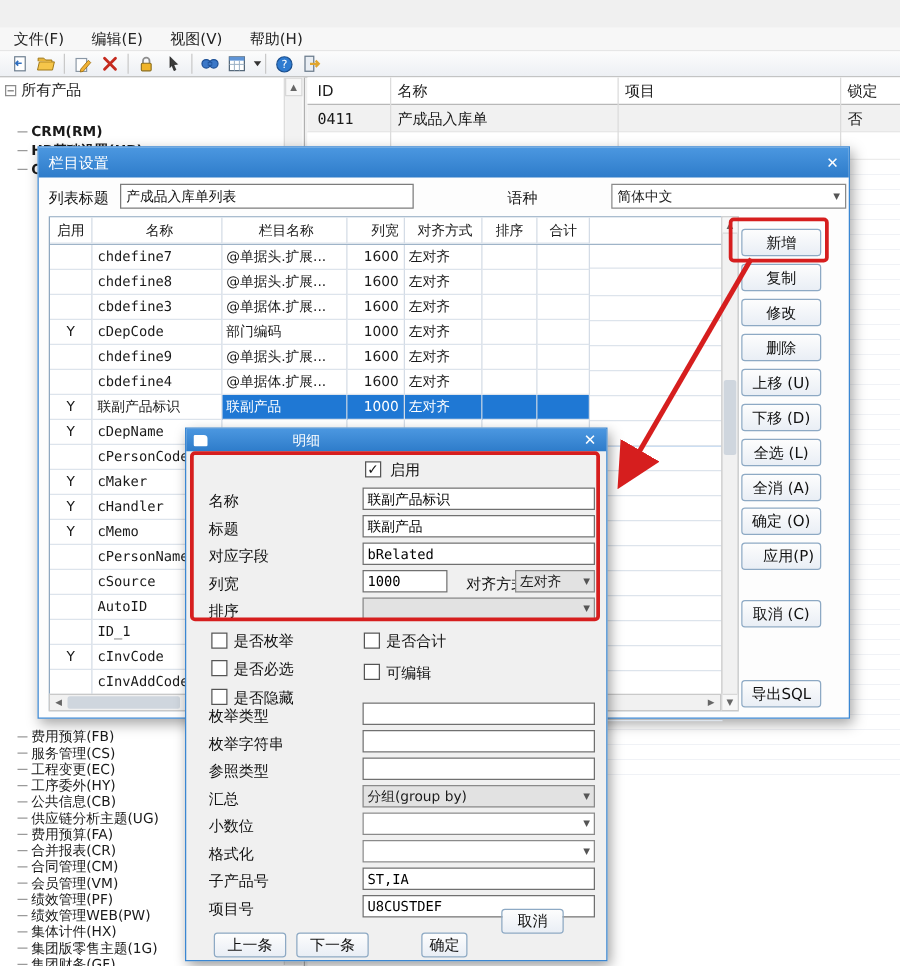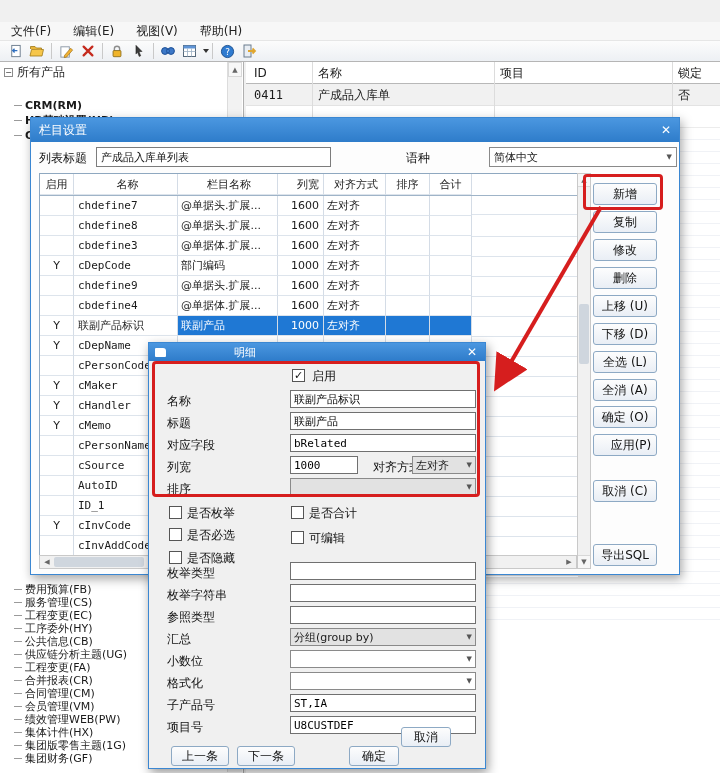--- a/index.html
+++ b/index.html
@@ -260,38 +260,42 @@
           <span>公共信息(CB)</span>
         </div>
 
         <div class="titem">
           <span class="tdash"></span>
           <span>供应链分析主题(UG)</span>
         </div>
 
         <div class="titem">
           <span class="tdash"></span>
-          <span>工程变更(FA)</span>
+          <span>费用预算(FA)</span>
         </div>
 
         <div class="titem">
           <span class="tdash"></span>
           <span>合并报表(CR)</span>
         </div>
 
         <div class="titem">
           <span class="tdash"></span>
           <span>合同管理(CM)</span>
         </div>
 
         <div class="titem">
           <span class="tdash"></span>
           <span>会员管理(VM)</span>
         </div>
 
+        <div class="titem">
+          <span class="tdash"></span>
+          <span>绩效管理(PF)</span>
+        </div>
 
         <div class="titem">
           <span class="tdash"></span>
           <span>绩效管理WEB(PW)</span>
         </div>
 
         <div class="titem">
           <span class="tdash"></span>
           <span>集体计件(HX)</span>
         </div>
@@ -657,21 +661,21 @@
     </div>
 
     <span class="drow-label" style="top:354px">子产品号</span>
     <input class="dinput" style="top: 351px;" readonly="" value="ST,IA">
 
     <span class="drow-label" style="top:376px">项目号</span>
     <input class="dinput" style="top: 373px;" readonly="" value="U8CUSTDEF">
 
     <div class="btn dbtn" style="left:22px; top:403px; width:58px">上一条</div>
     <div class="btn dbtn" style="left:88px; top:403px; width:58px">下一条</div>
-    <div class="btn dbtn" style="left:200px; top:403px; width:50px">确定</div>
+    <div class="btn dbtn" style="left:188px; top:403px; width:37px">确定</div>
     <div class="btn dbtn" style="left:252px; top:384px; width:50px">取消</div>
   </div>
 
   <div class="red-box" style="left:583px; top:174px; width:80px; height:36px"></div>
   <div class="red-box" style="left:152px; top:361px; width:328px; height:136px"></div>
   <svg id="arrow-svg">
     <defs>
       <marker id="arrhead" markerWidth="9" markerHeight="9" refX="6" refY="4.5" orient="auto">
         <path d="M0,0 L9,4.5 L0,9 Z" fill="#d61e1e"></path>
       </marker>

